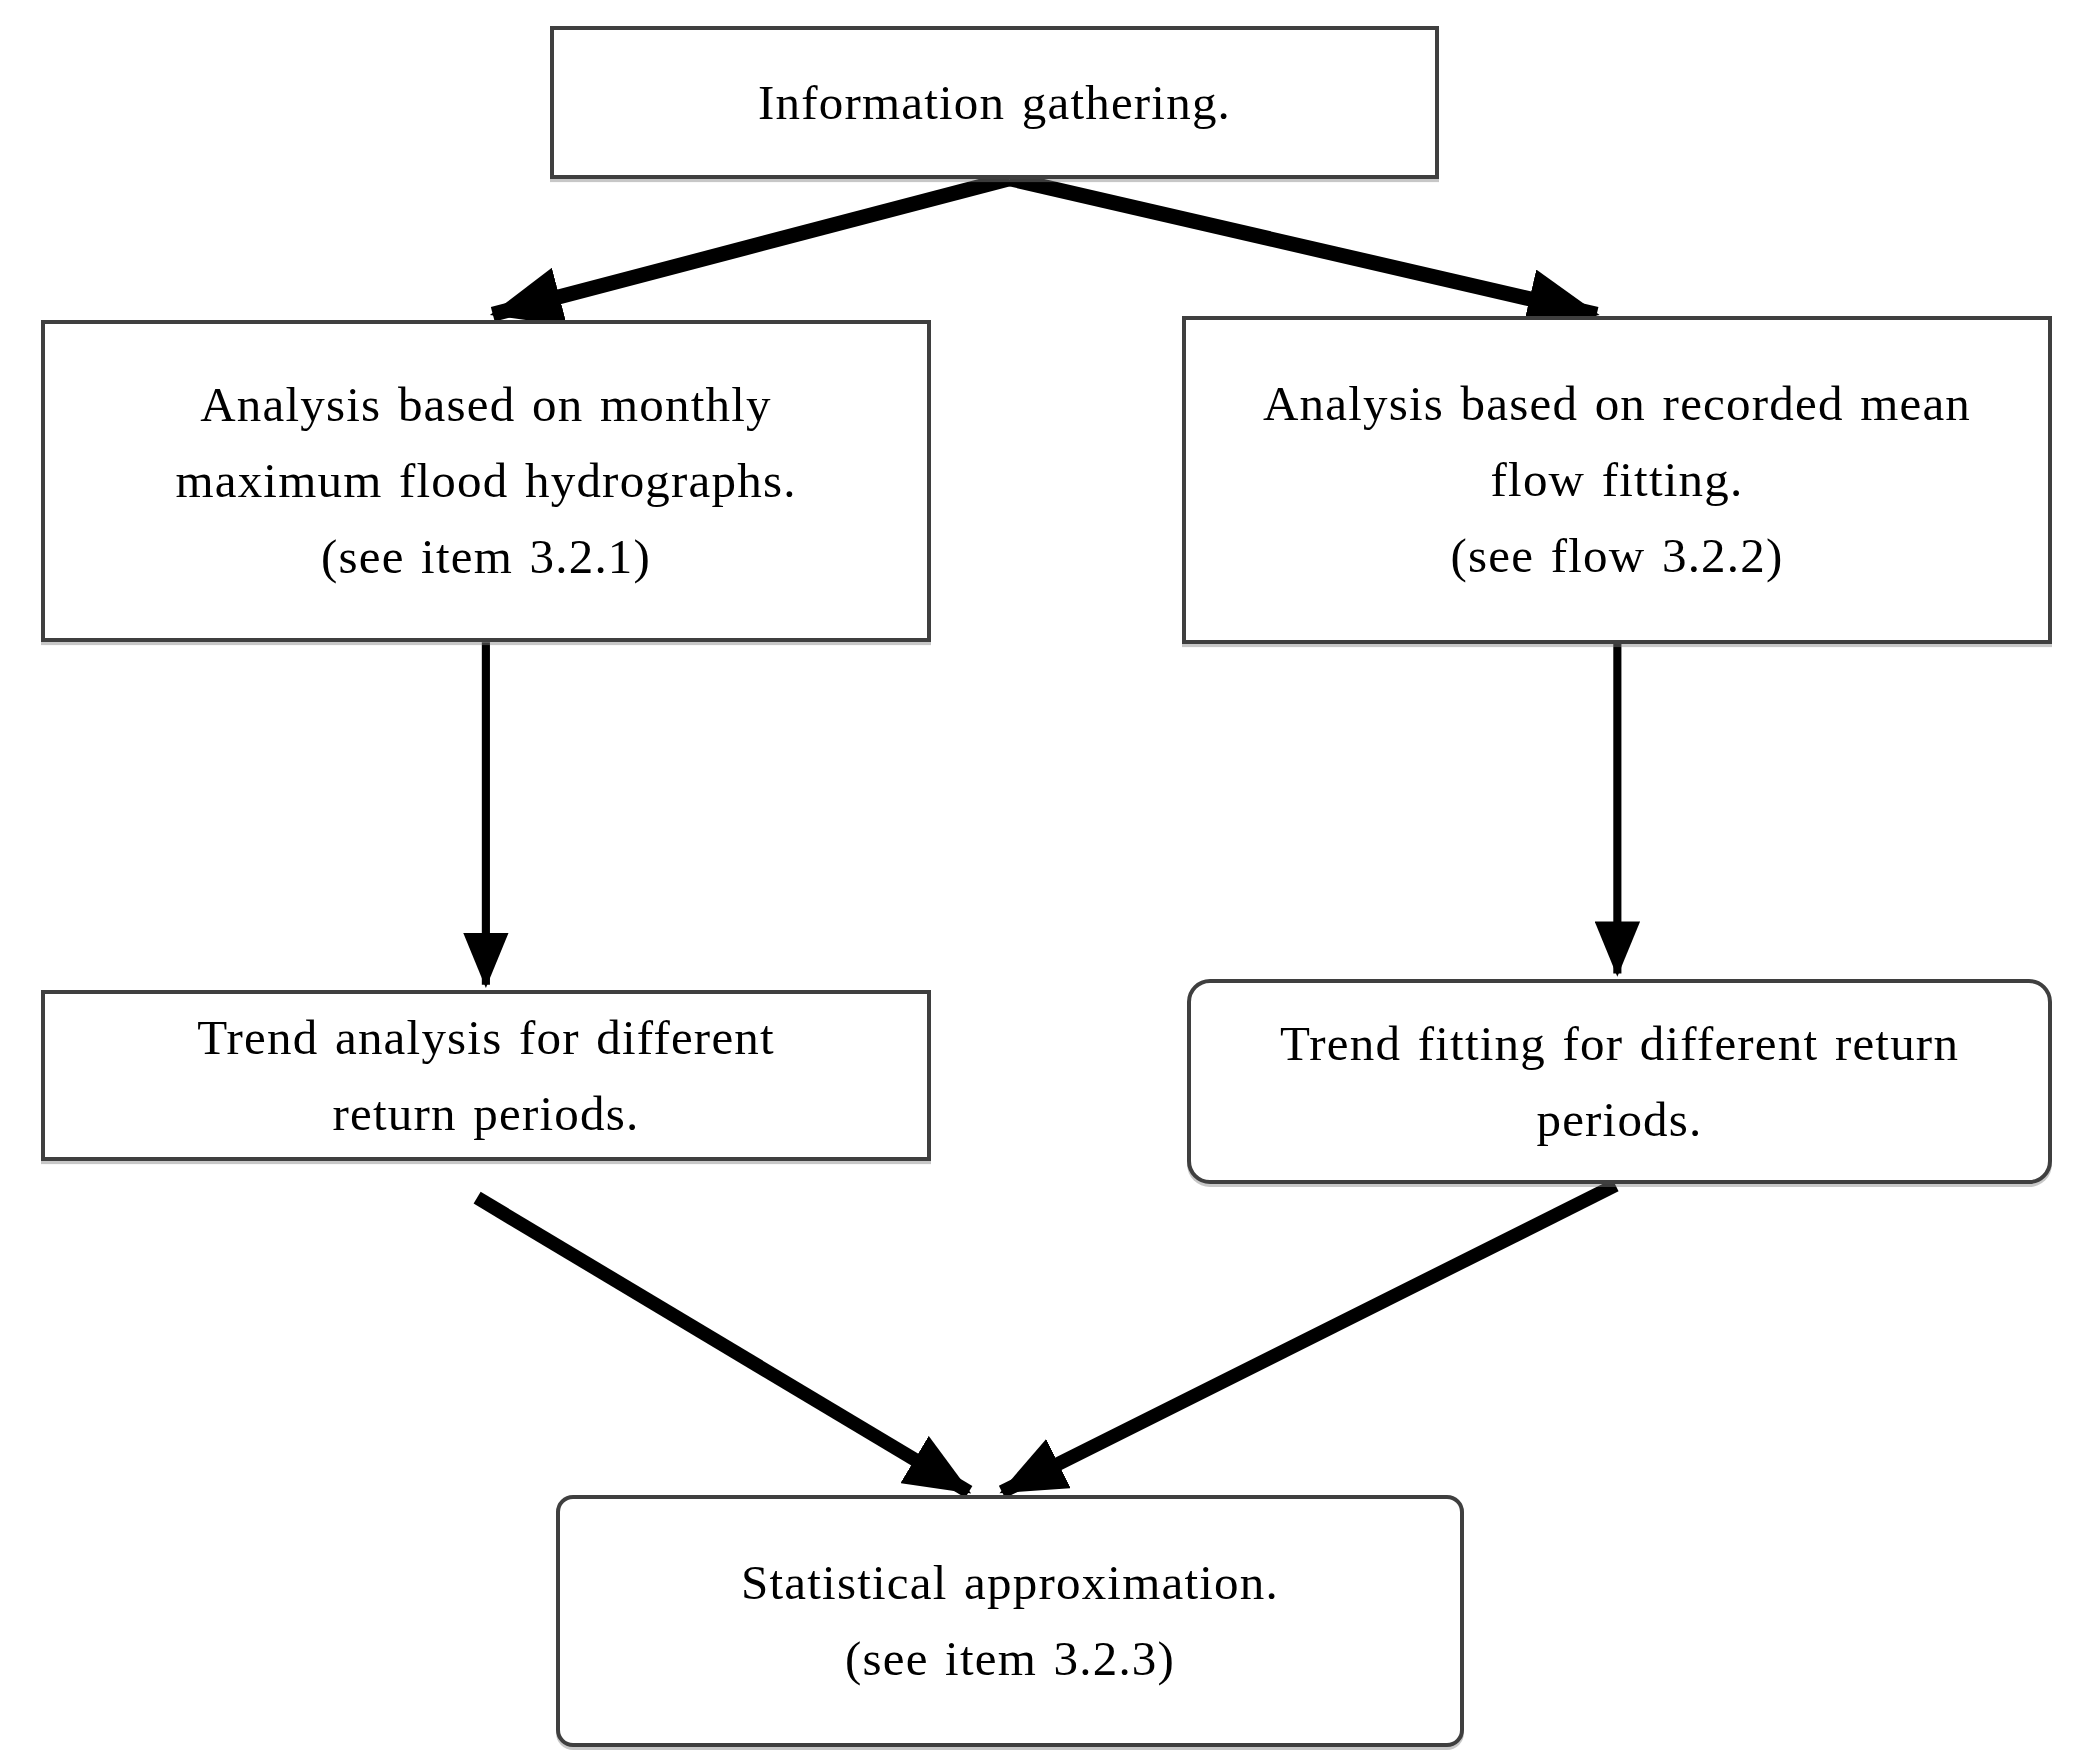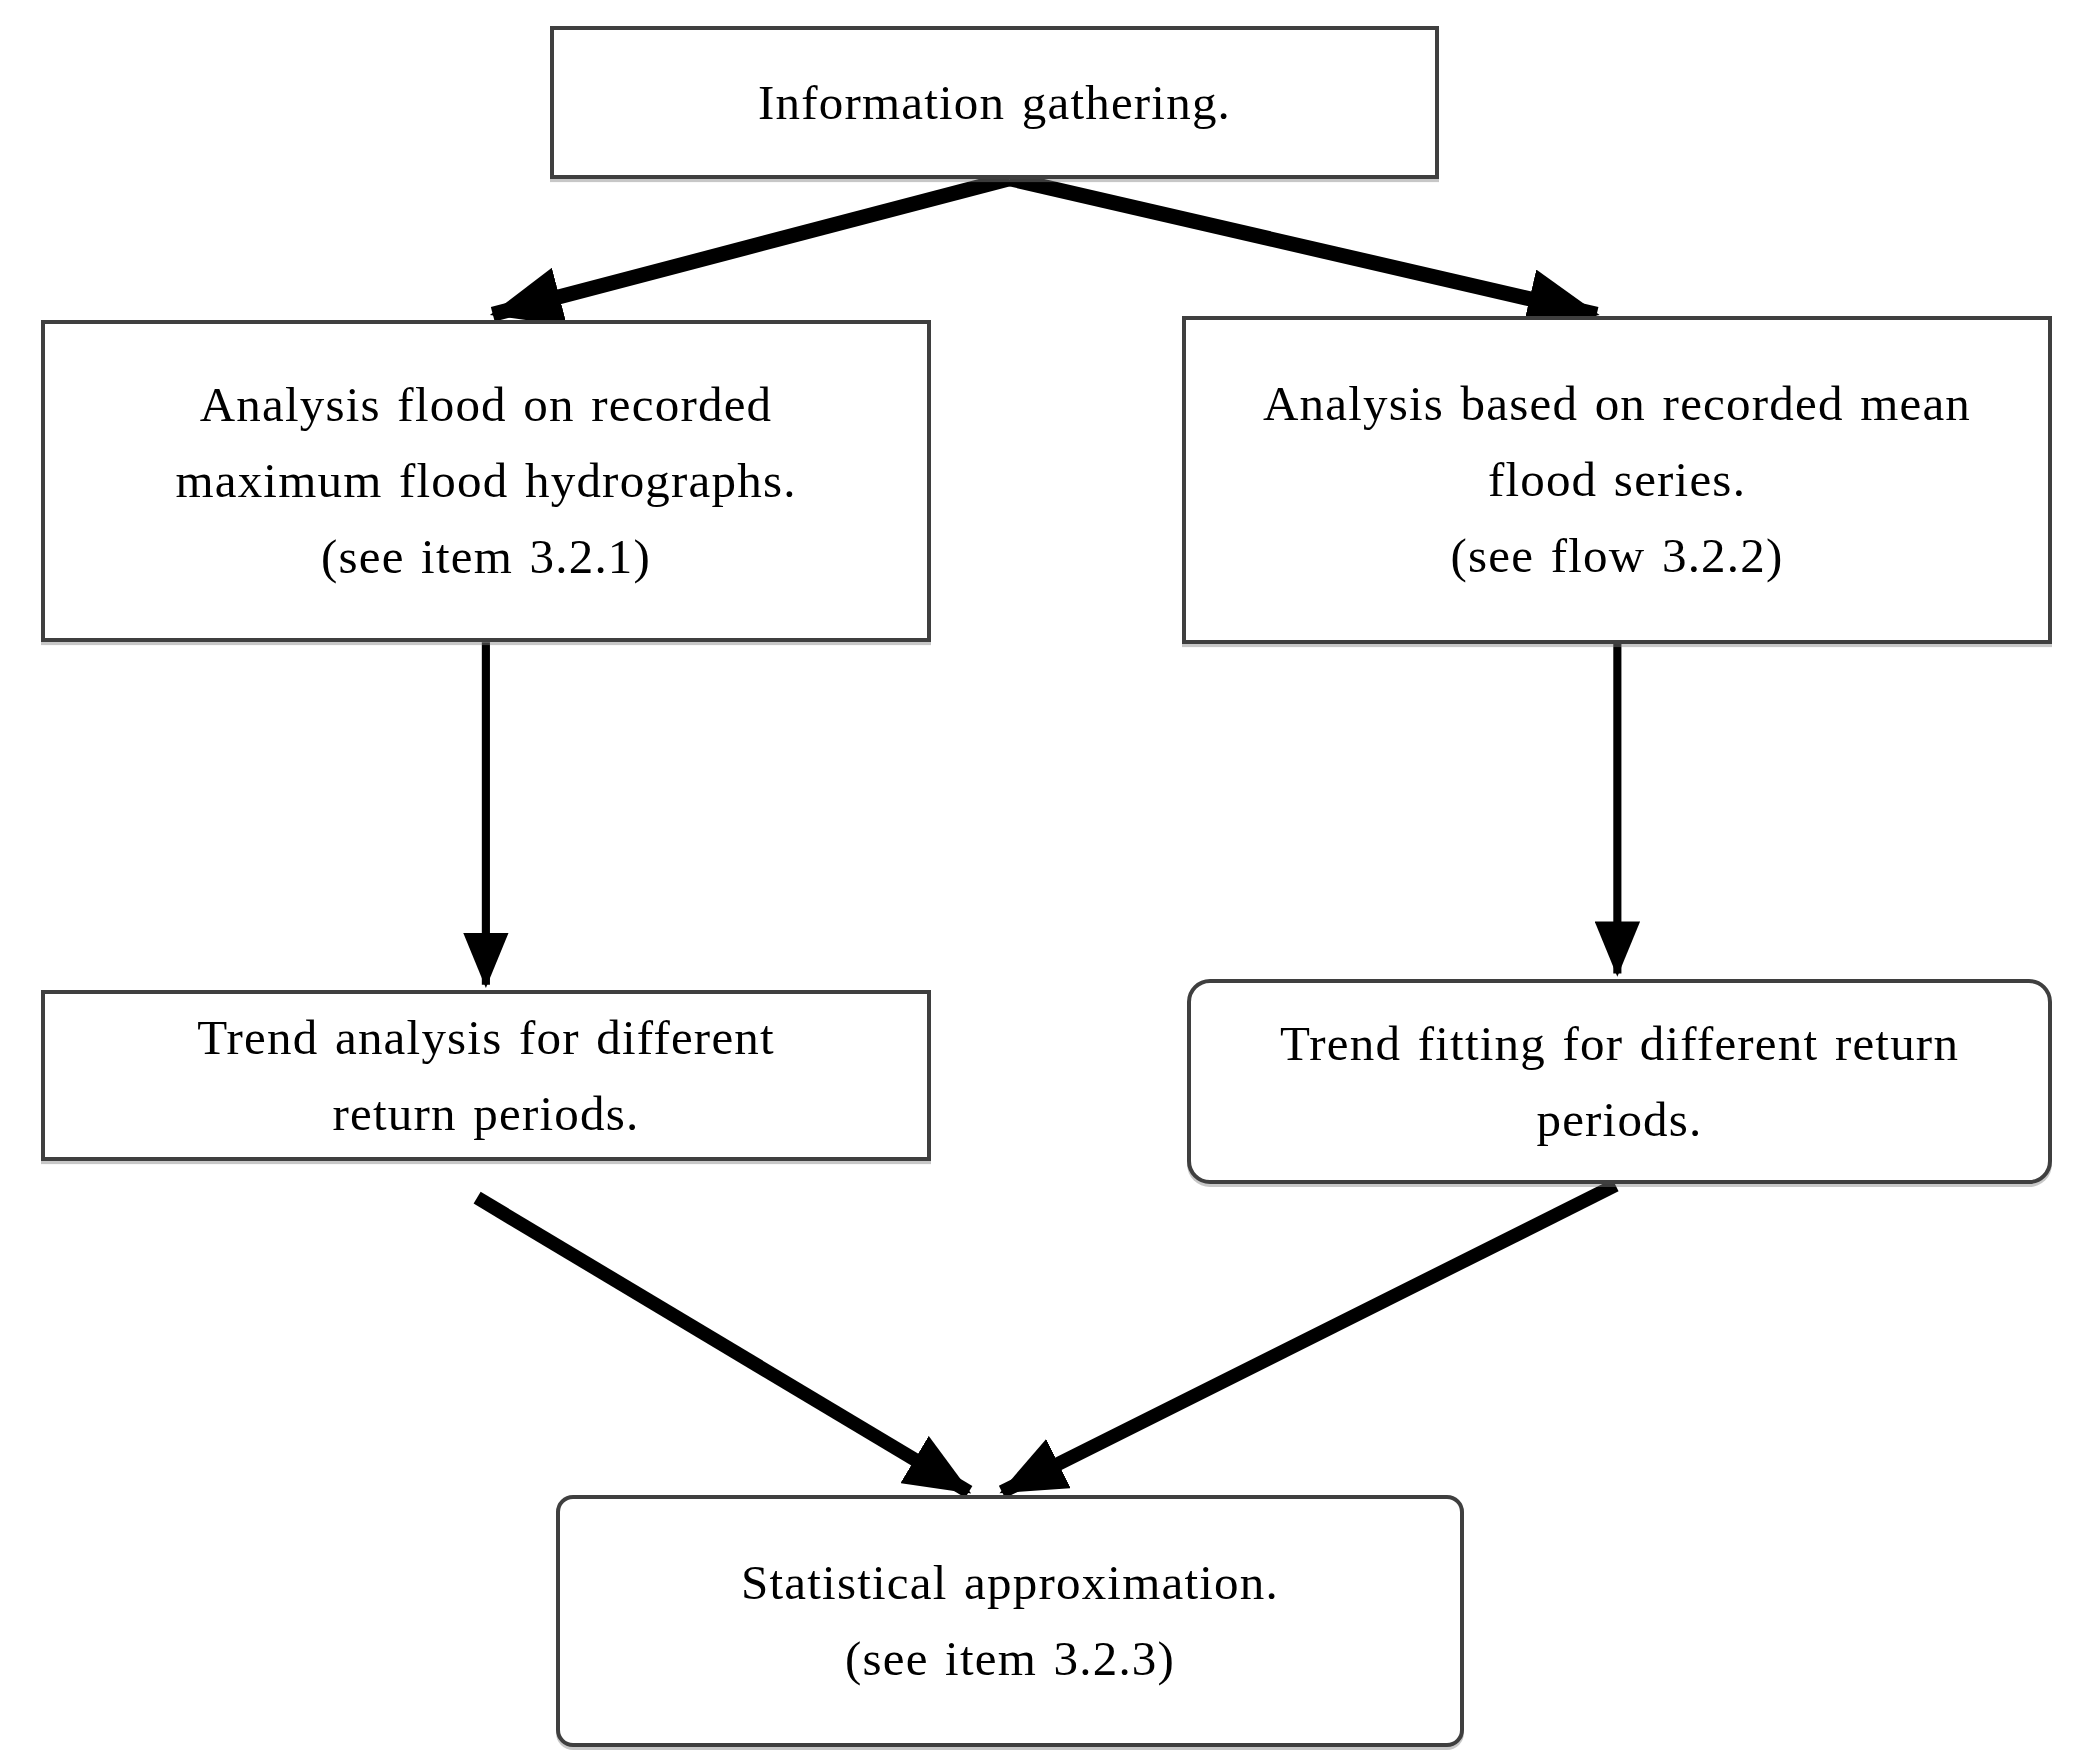--- a/index.html
+++ b/index.html
@@ -65,28 +65,28 @@
     <line x1="2588" y1="1030" x2="2588" y2="1558" stroke-width="13" marker-end="url(#ah-small)"></line>
     <line x1="763" y1="1917" x2="1550" y2="2388" stroke-width="22" marker-end="url(#ah-big)"></line>
     <line x1="2585" y1="1897" x2="1603" y2="2388" stroke-width="22" marker-end="url(#ah-big)"></line>
   </svg>
 
   <div class="box" id="box-top">
     <span class="line">Information gathering.</span>
   </div>
 
   <div class="box" id="box-left-mid">
-    <span class="line">Analysis flood on recorded</span>
+    <span class="line">Analysis based on monthly</span>
     <span class="line">maximum flood hydrographs.</span>
     <span class="line">(see item 3.2.1)</span>
   </div>
 
   <div class="box" id="box-right-mid">
     <span class="line">Analysis based on recorded mean</span>
-    <span class="line">flood series.</span>
+    <span class="line">flow fitting.</span>
     <span class="line">(see flow 3.2.2)</span>
   </div>
 
   <div class="box" id="box-left-low">
     <span class="line">Trend analysis for different</span>
     <span class="line">return periods.</span>
   </div>
 
   <div class="box" id="box-right-low">
     <span class="line">Trend fitting for different return</span>

